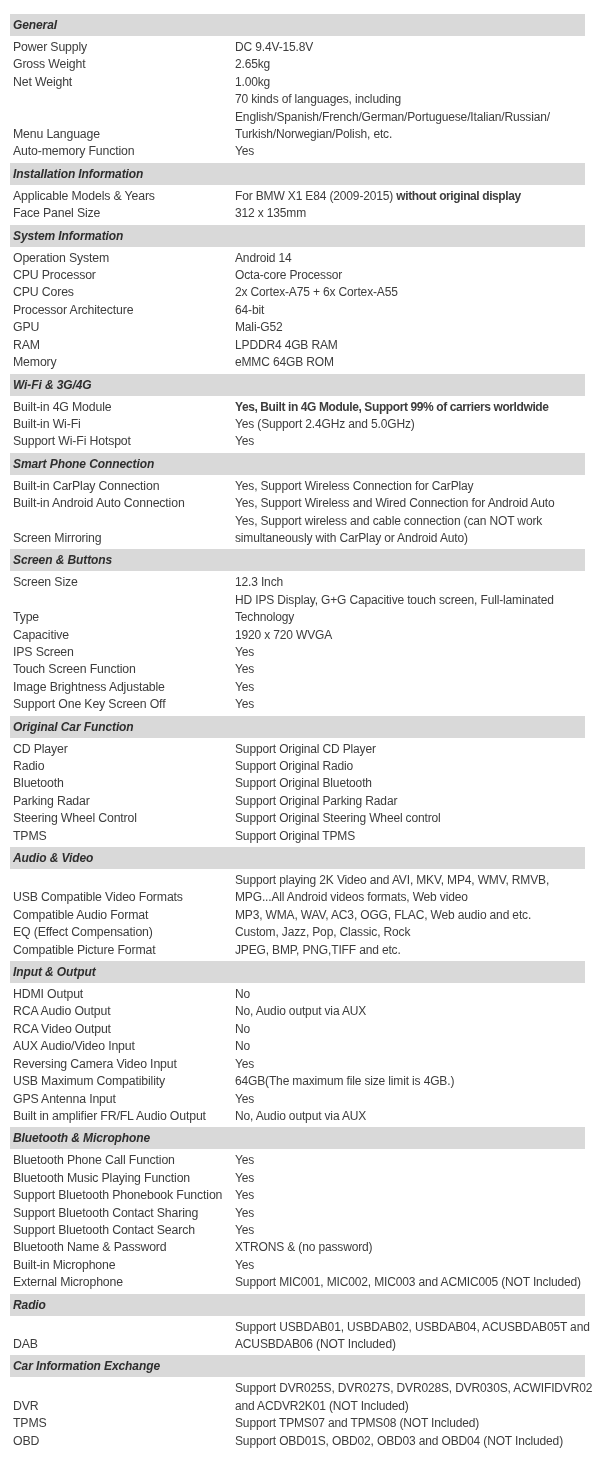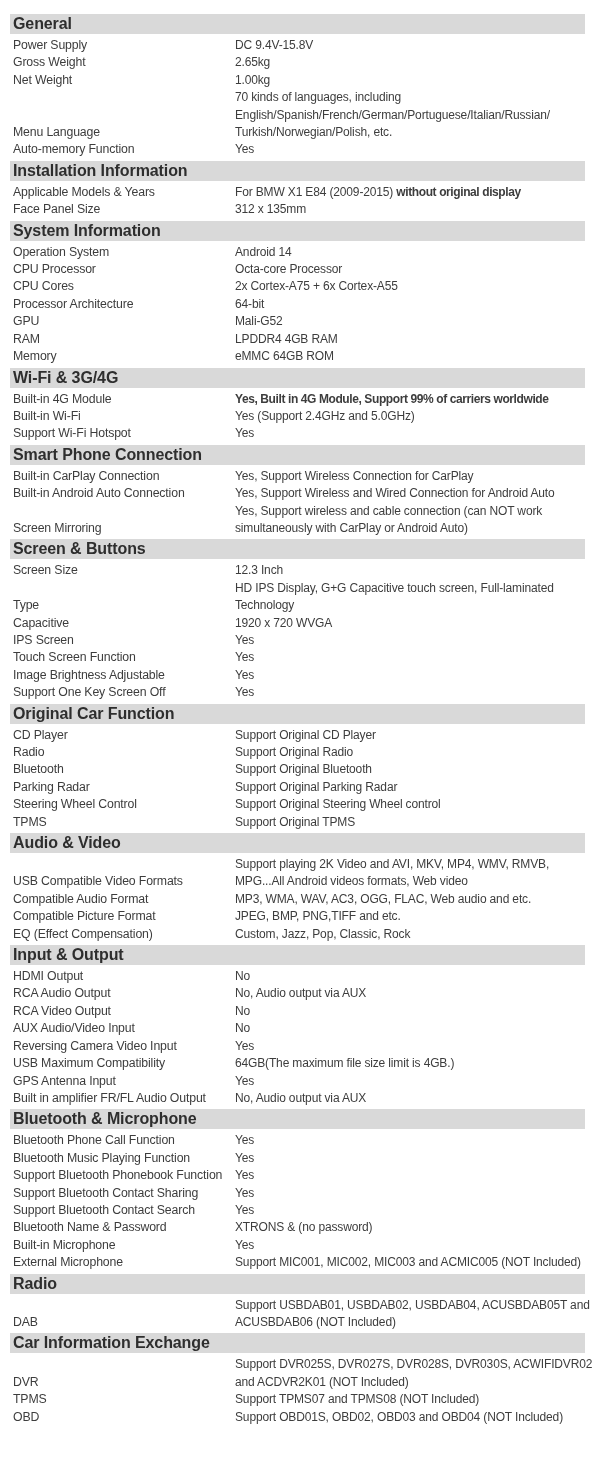--- a/index.html
+++ b/index.html
@@ -15,24 +15,25 @@
     padding-top: 12px;
   }
   .spec-table { width: 100%; }
   .section-header {
     background: #d9d9d9;
     margin: 2px 15px 3px 10px;
     padding: 1px 4px 2px 3px;
     line-height: 17px;
   }
   .section-title {
-    font-size: 16px;
+    font-size: 12px;
     font-weight: bold;
     color: #2e2e2e;
     letter-spacing: -0.1px;
+    font-style: italic;
   }
   .spec-row {
     display: flex;
     align-items: flex-end;
     margin: 0 5px 0 13px;
   }
   .spec-label {
     width: 222px;
     flex: 0 0 222px;
     font-size: 12.3px;
@@ -286,27 +287,27 @@
     <div class="spec-value"><span class="seg">Support playing 2K Video and AVI, MKV, MP4, WMV, RMVB,
 MPG...All Android videos formats, Web video</span></div>
   </div>
 
   <div class="spec-row">
     <div class="spec-label">Compatible Audio Format</div>
     <div class="spec-value"><span class="seg">MP3, WMA, WAV, AC3, OGG, FLAC, Web audio and etc.</span></div>
   </div>
 
   <div class="spec-row">
+    <div class="spec-label">EQ (Effect Compensation)</div>
+    <div class="spec-value"><span class="seg">Custom, Jazz, Pop, Classic, Rock</span></div>
+  </div>
+
+  <div class="spec-row">
     <div class="spec-label">Compatible Picture Format</div>
     <div class="spec-value"><span class="seg">JPEG, BMP, PNG,TIFF and etc.</span></div>
-  </div>
-
-  <div class="spec-row">
-    <div class="spec-label">EQ (Effect Compensation)</div>
-    <div class="spec-value"><span class="seg">Custom, Jazz, Pop, Classic, Rock</span></div>
   </div>
 </div>
   </section>
 
   <section class="spec-section">
     <div class="section-header">
       <span class="section-title">Input &amp; Output</span>
     </div>
     <div class="rows">
   <div class="spec-row">

